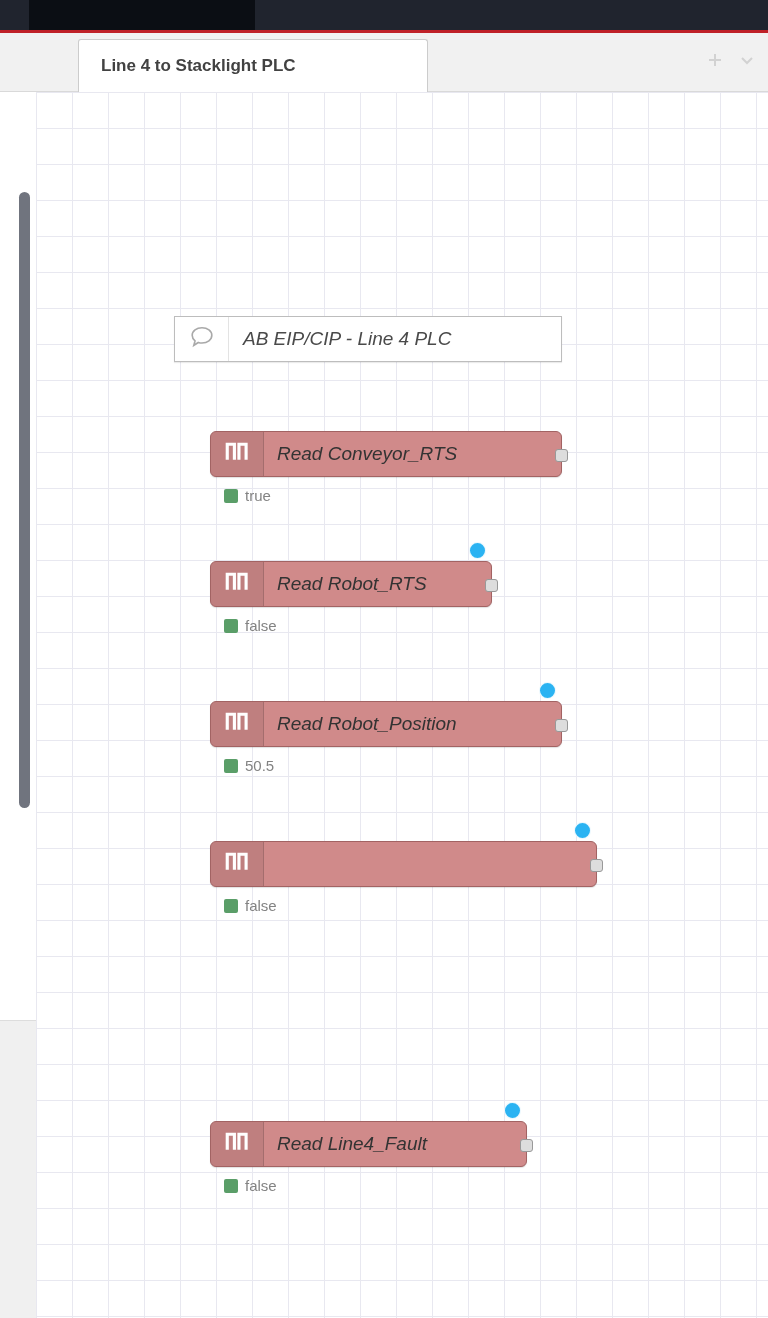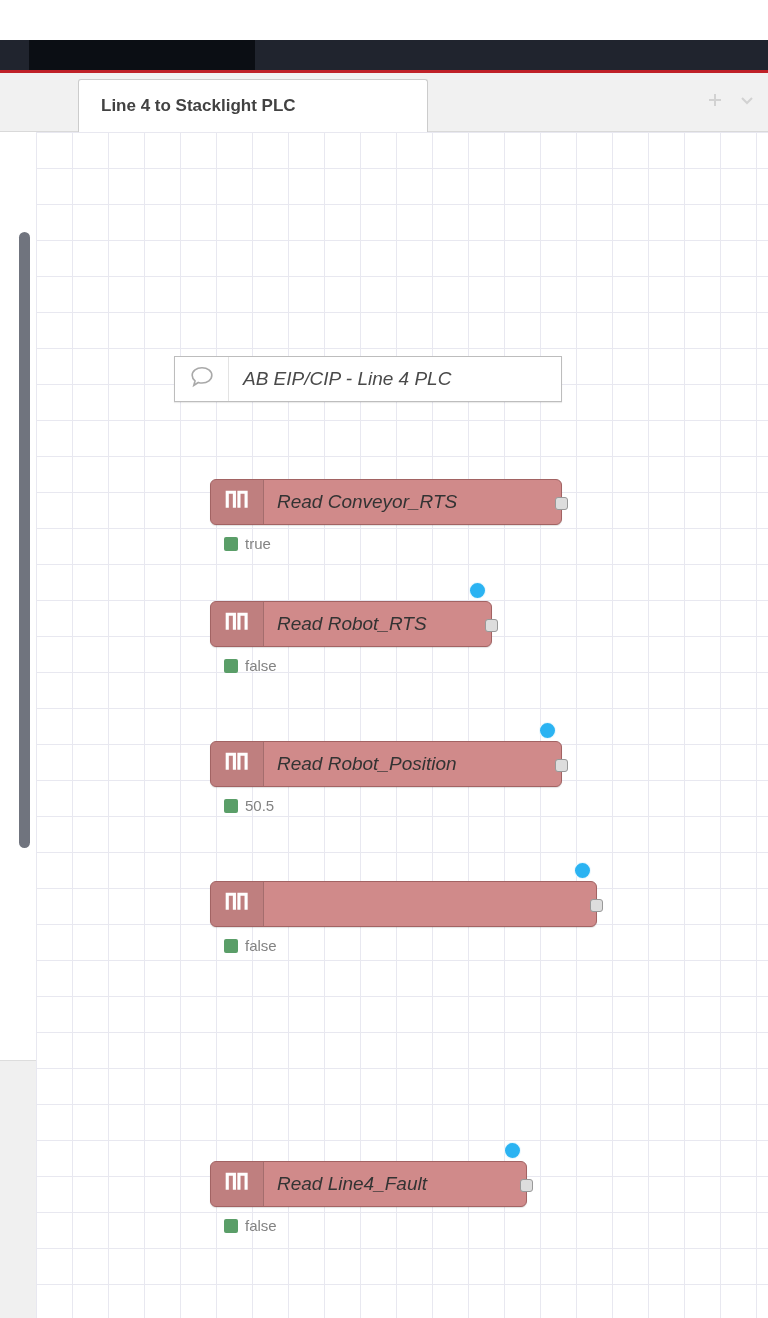--- a/index.html
+++ b/index.html
@@ -1,18 +1,18 @@
 <!DOCTYPE html>
 <html><head>
 <meta charset="utf-8">
 <style>
   * { margin:0; padding:0; box-sizing:border-box; }
   html,body { width:768px; height:1318px; overflow:hidden; background:#fff;
               font-family:"Liberation Sans", sans-serif; }
-  #stage { position:relative; width:768px; height:1059px;margin-top:40px; }
+  #stage { position:relative; width:768px; height:1059px; }
 
   
   .header { position:absolute; left:0; top:0; width:768px; height:30px; background:#20242e; }
   .logo-block { position:absolute; left:29px; top:0; width:226px; height:30px; background:#0b0e14; }
   .accent-line { position:absolute; left:0; top:30px; width:768px; height:3px; background:#bf2128; }
 
   
   .tabbar { position:absolute; left:0; top:33px; width:768px; height:59px; background:#f1f1f1;
             border-bottom:1px solid #d9d9d9; }
   .tab-active { position:absolute; left:78px; top:6px; width:350px; height:53px; background:#fff;
@@ -103,21 +103,21 @@
       <div class="comment-icon-area">
         <span>
           <svg width="28" height="24" viewBox="0 0 24 22">
             <path d="M3 9.5 C3 5.4 7 2.5 12 2.5 C17 2.5 21 5.4 21 9.5 C21 13.6 17 16.5 12 16.5 C10.8 16.5 9.6 16.3 8.6 16 L4.5 18.7 L5.6 14.6 C4 13.3 3 11.5 3 9.5 Z" fill="#ffffff" stroke="#a9a9a9" stroke-width="1.5"></path>
           </svg>
         </span>
       </div>
       <span class="comment-label">AB EIP/CIP - Line 4 PLC</span>
     </div>
 
-    <div class="flow-node" style="left:174px; top:347px; width:352px;">
+    <div class="flow-node" style="left:174px; top:339px; width:352px;">
       <div class="node-body">
         <div class="node-icon-area">
           <span>
             <svg width="26" height="26" viewBox="0 0 20 20">
                 <path d="M2.5 16 V4 H8 V16 M11.5 16 V4 H17 V16" fill="none" stroke="#ffffff" stroke-width="2.4"></path>
               </svg>
           </span>
         </div>
         <span class="node-label">Read Conveyor_RTS</span>
         <span class="output-port"></span>

